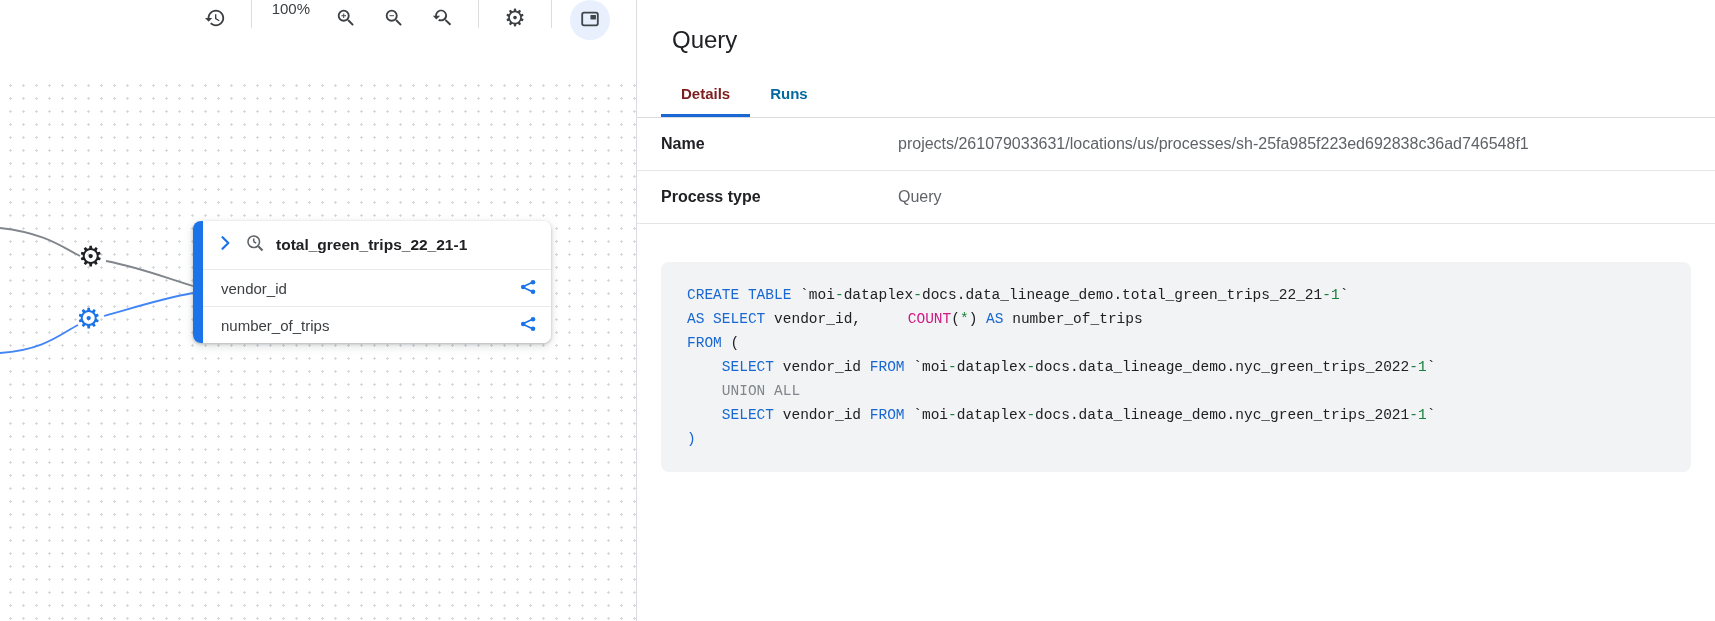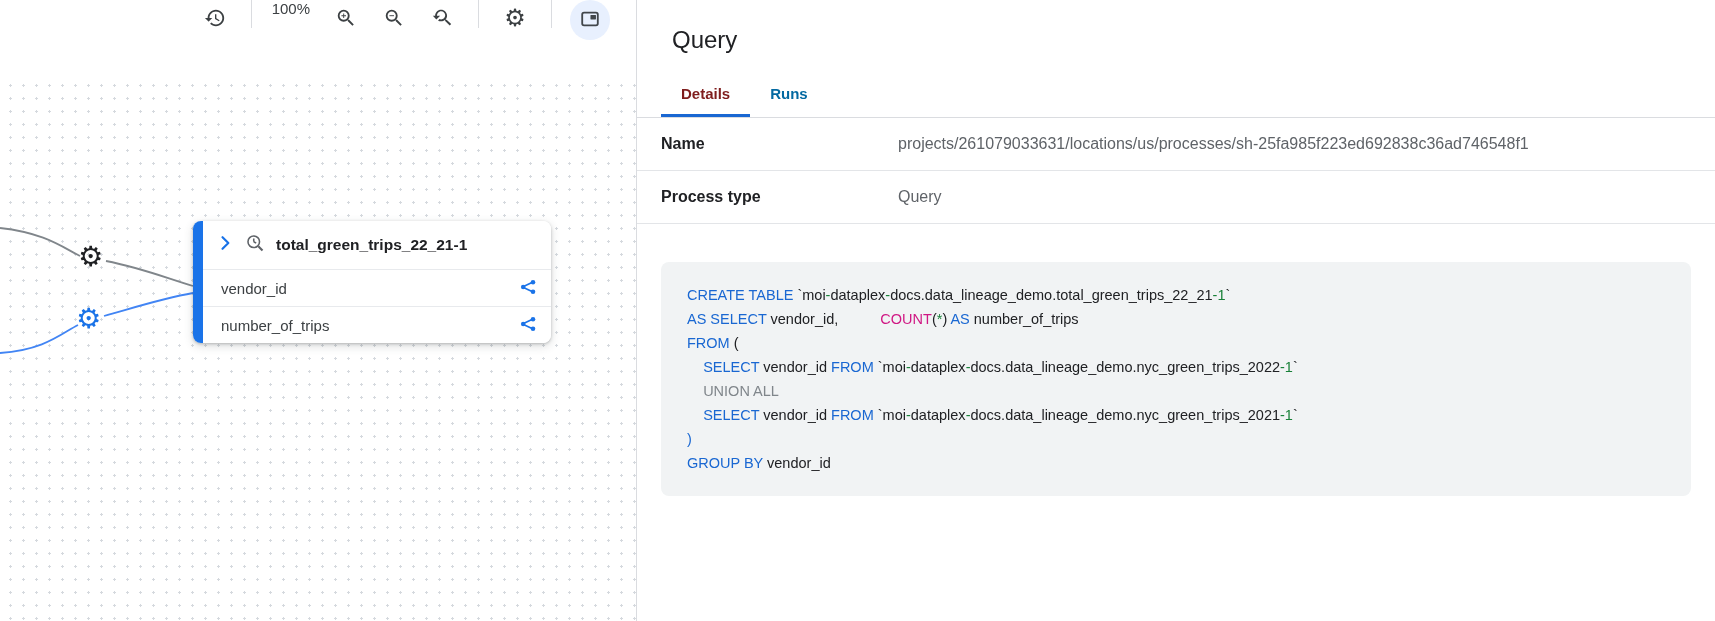--- a/index.html
+++ b/index.html
@@ -46,21 +46,21 @@
   .tabs { display:flex; align-items:stretch; height:46px; border-bottom:1px solid #dadce0; padding-left:24px; }
   .tab { display:flex; align-items:center; padding:0 20px; font-size:15px; font-weight:700;
     color:#0369a1; cursor:pointer; border-bottom:3px solid transparent; }
   .tab.active { color:#7f1d1d; border-bottom-color:#1967d2; }
 
   .drow { display:flex; align-items:center; border-bottom:1px solid #e3e5e8; padding:14px 0 14px 24px; }
   .dlabel { width:221px; flex:none; font-size:16px; font-weight:700; color:#202124; }
   .dvalue { font-size:16px; color:#5f6368; max-width:660px; line-height:24px; overflow-wrap:break-word;margin-left:16px; }
 
   .code-block { margin:38px 24px 0 24px; background:#f1f3f4; border-radius:8px; padding:21px 26px; }
-  .code-line { font-family:Liberation Sans, sans-serif; font-size:14.5px;
+  .code-line { font-family:Liberation Mono, monospace; font-size:14.5px;
     line-height:24px; white-space:pre; color:#202124; }
   .tok-kw { color:#1967d2; }
   .tok-fn { color:#d01884;margin-left:38px; }
   .tok-g  { color:#188038; }
   .tok-gray { color:#80868b; }
   .tok-d { color:#202124; }
 </style>
 </head>
 <body>
 
@@ -196,16 +196,15 @@
 
   <div class="code-block">
     <div id="sql-code">
         <div class="code-line"><span class="tok-kw">CREATE TABLE</span><span class="tok-d"> `moi</span><span class="tok-g">-</span><span class="tok-d">dataplex</span><span class="tok-g">-</span><span class="tok-d">docs.data_lineage_demo.total_green_trips_22_21</span><span class="tok-g">-1</span><span class="tok-d">`</span></div>
         <div class="code-line"><span class="tok-kw">AS SELECT</span><span class="tok-d"> vendor_id, </span><span class="tok-fn">COUNT</span><span class="tok-d">(</span><span class="tok-g">*</span><span class="tok-d">) </span><span class="tok-kw">AS</span><span class="tok-d"> number_of_trips</span></div>
         <div class="code-line"><span class="tok-kw">FROM</span><span class="tok-d"> (</span></div>
         <div class="code-line"><span class="tok-d">    </span><span class="tok-kw">SELECT</span><span class="tok-d"> vendor_id </span><span class="tok-kw">FROM</span><span class="tok-d"> `moi</span><span class="tok-g">-</span><span class="tok-d">dataplex</span><span class="tok-g">-</span><span class="tok-d">docs.data_lineage_demo.nyc_green_trips_2022</span><span class="tok-g">-1</span><span class="tok-d">`</span></div>
         <div class="code-line"><span class="tok-d">    </span><span class="tok-gray">UNION ALL</span></div>
         <div class="code-line"><span class="tok-d">    </span><span class="tok-kw">SELECT</span><span class="tok-d"> vendor_id </span><span class="tok-kw">FROM</span><span class="tok-d"> `moi</span><span class="tok-g">-</span><span class="tok-d">dataplex</span><span class="tok-g">-</span><span class="tok-d">docs.data_lineage_demo.nyc_green_trips_2021</span><span class="tok-g">-1</span><span class="tok-d">`</span></div>
         <div class="code-line"><span class="tok-kw">)</span></div>
-        <div class="code-line"><span class="tok-kw">GROUP BY</span><span class="tok-d"> vendor_id</span></div>
       </div>
   </div>
 </div>
 
 </body></html>

